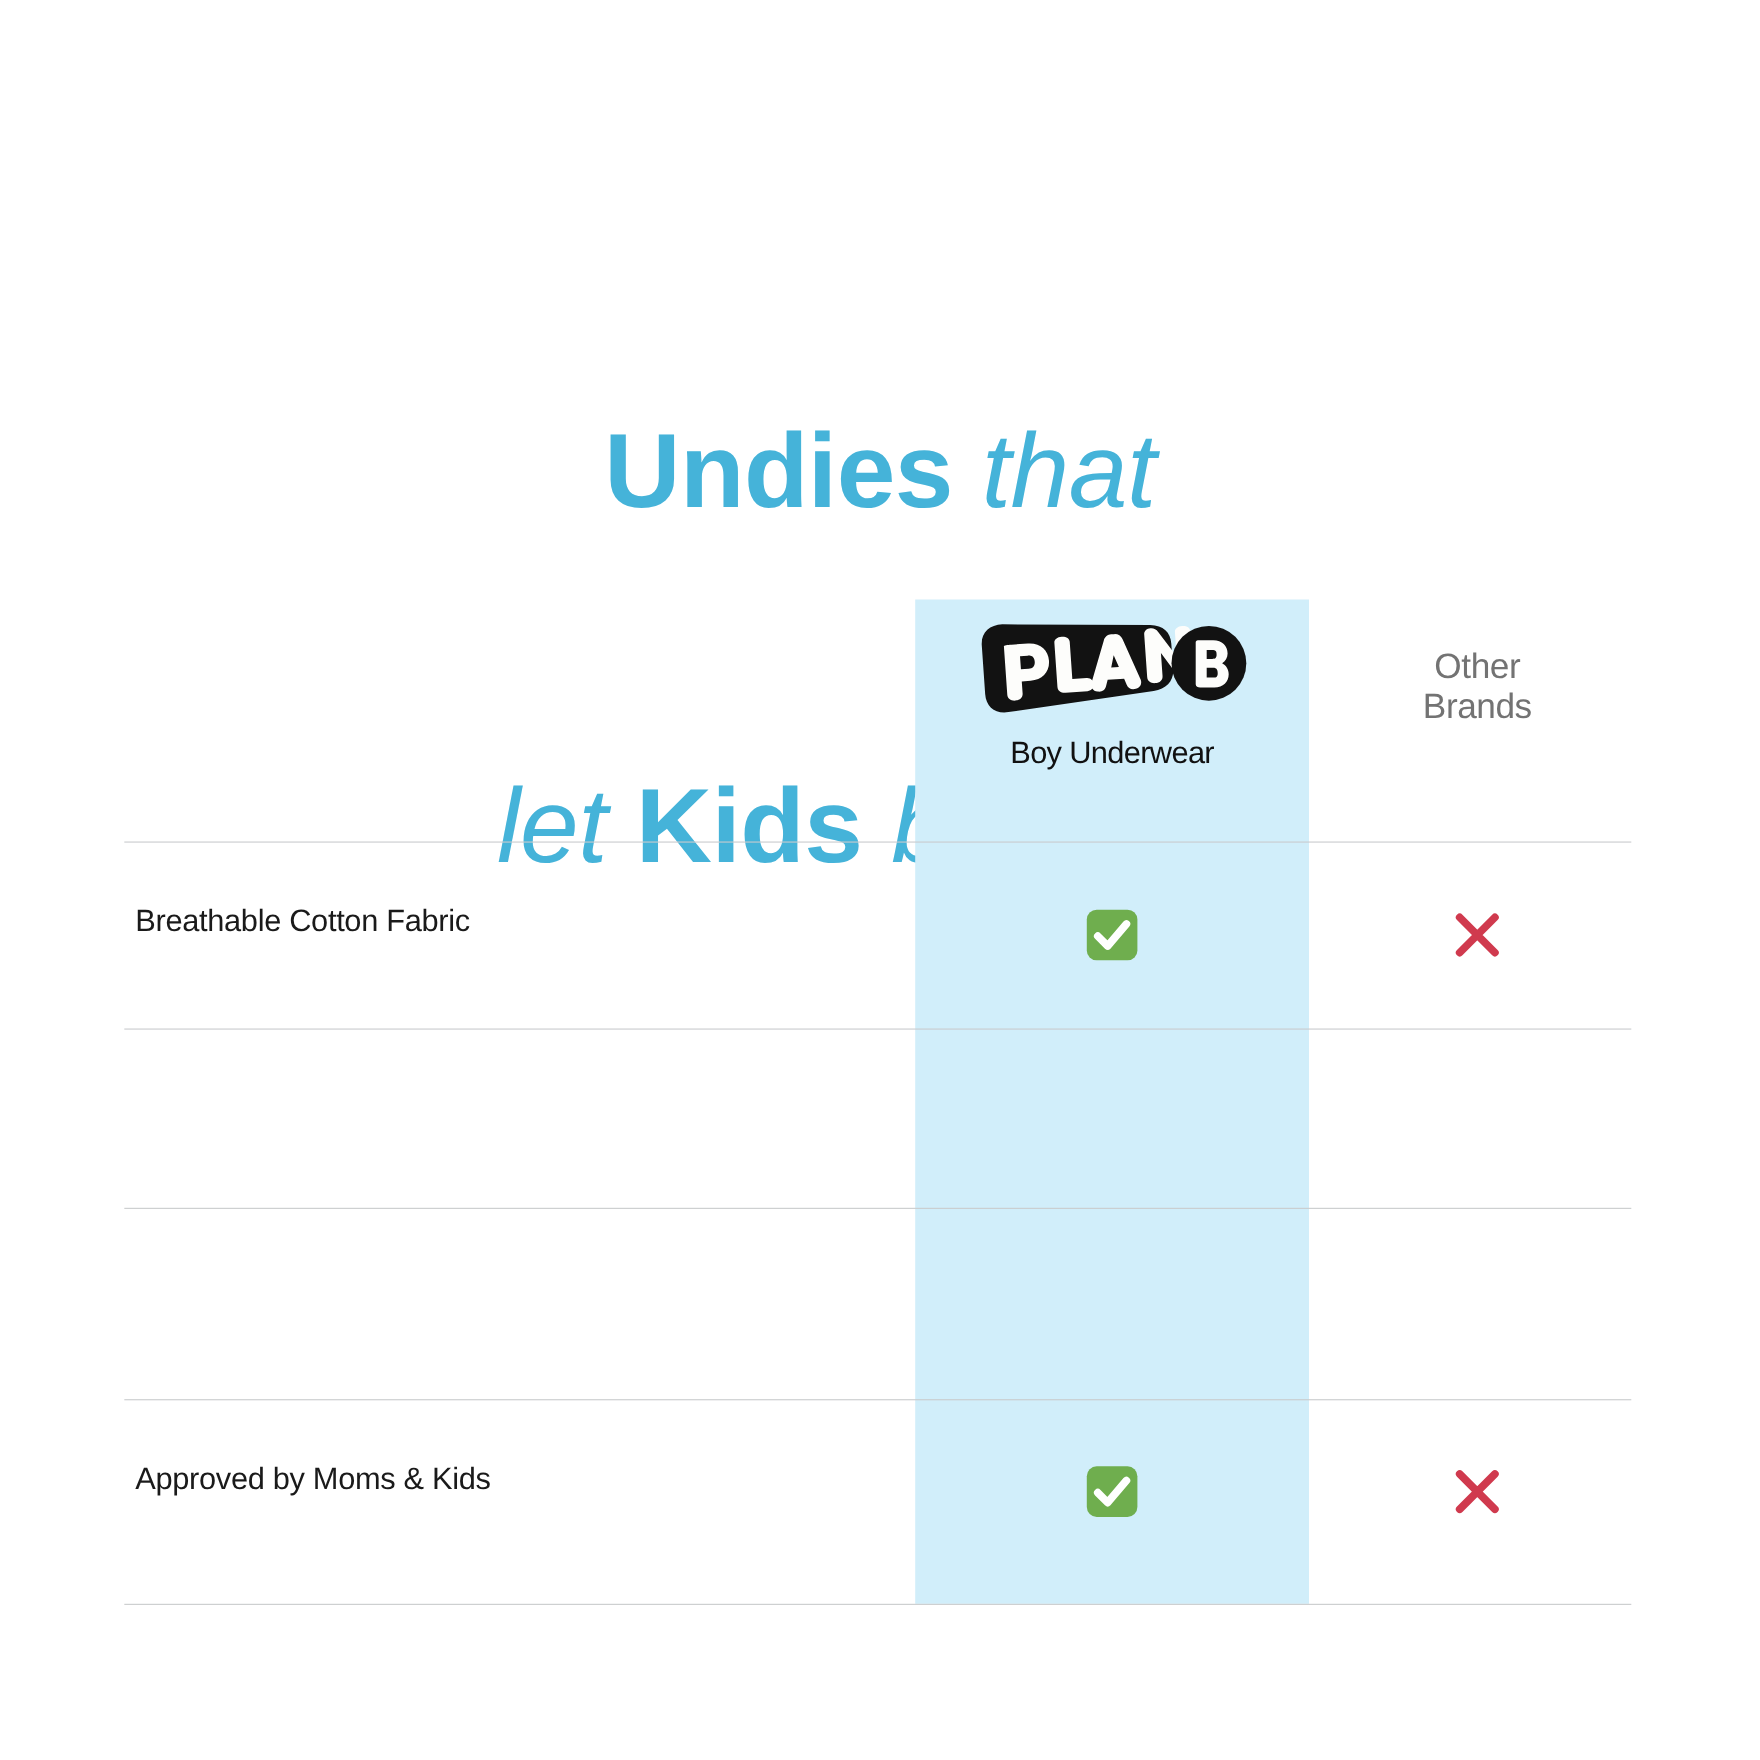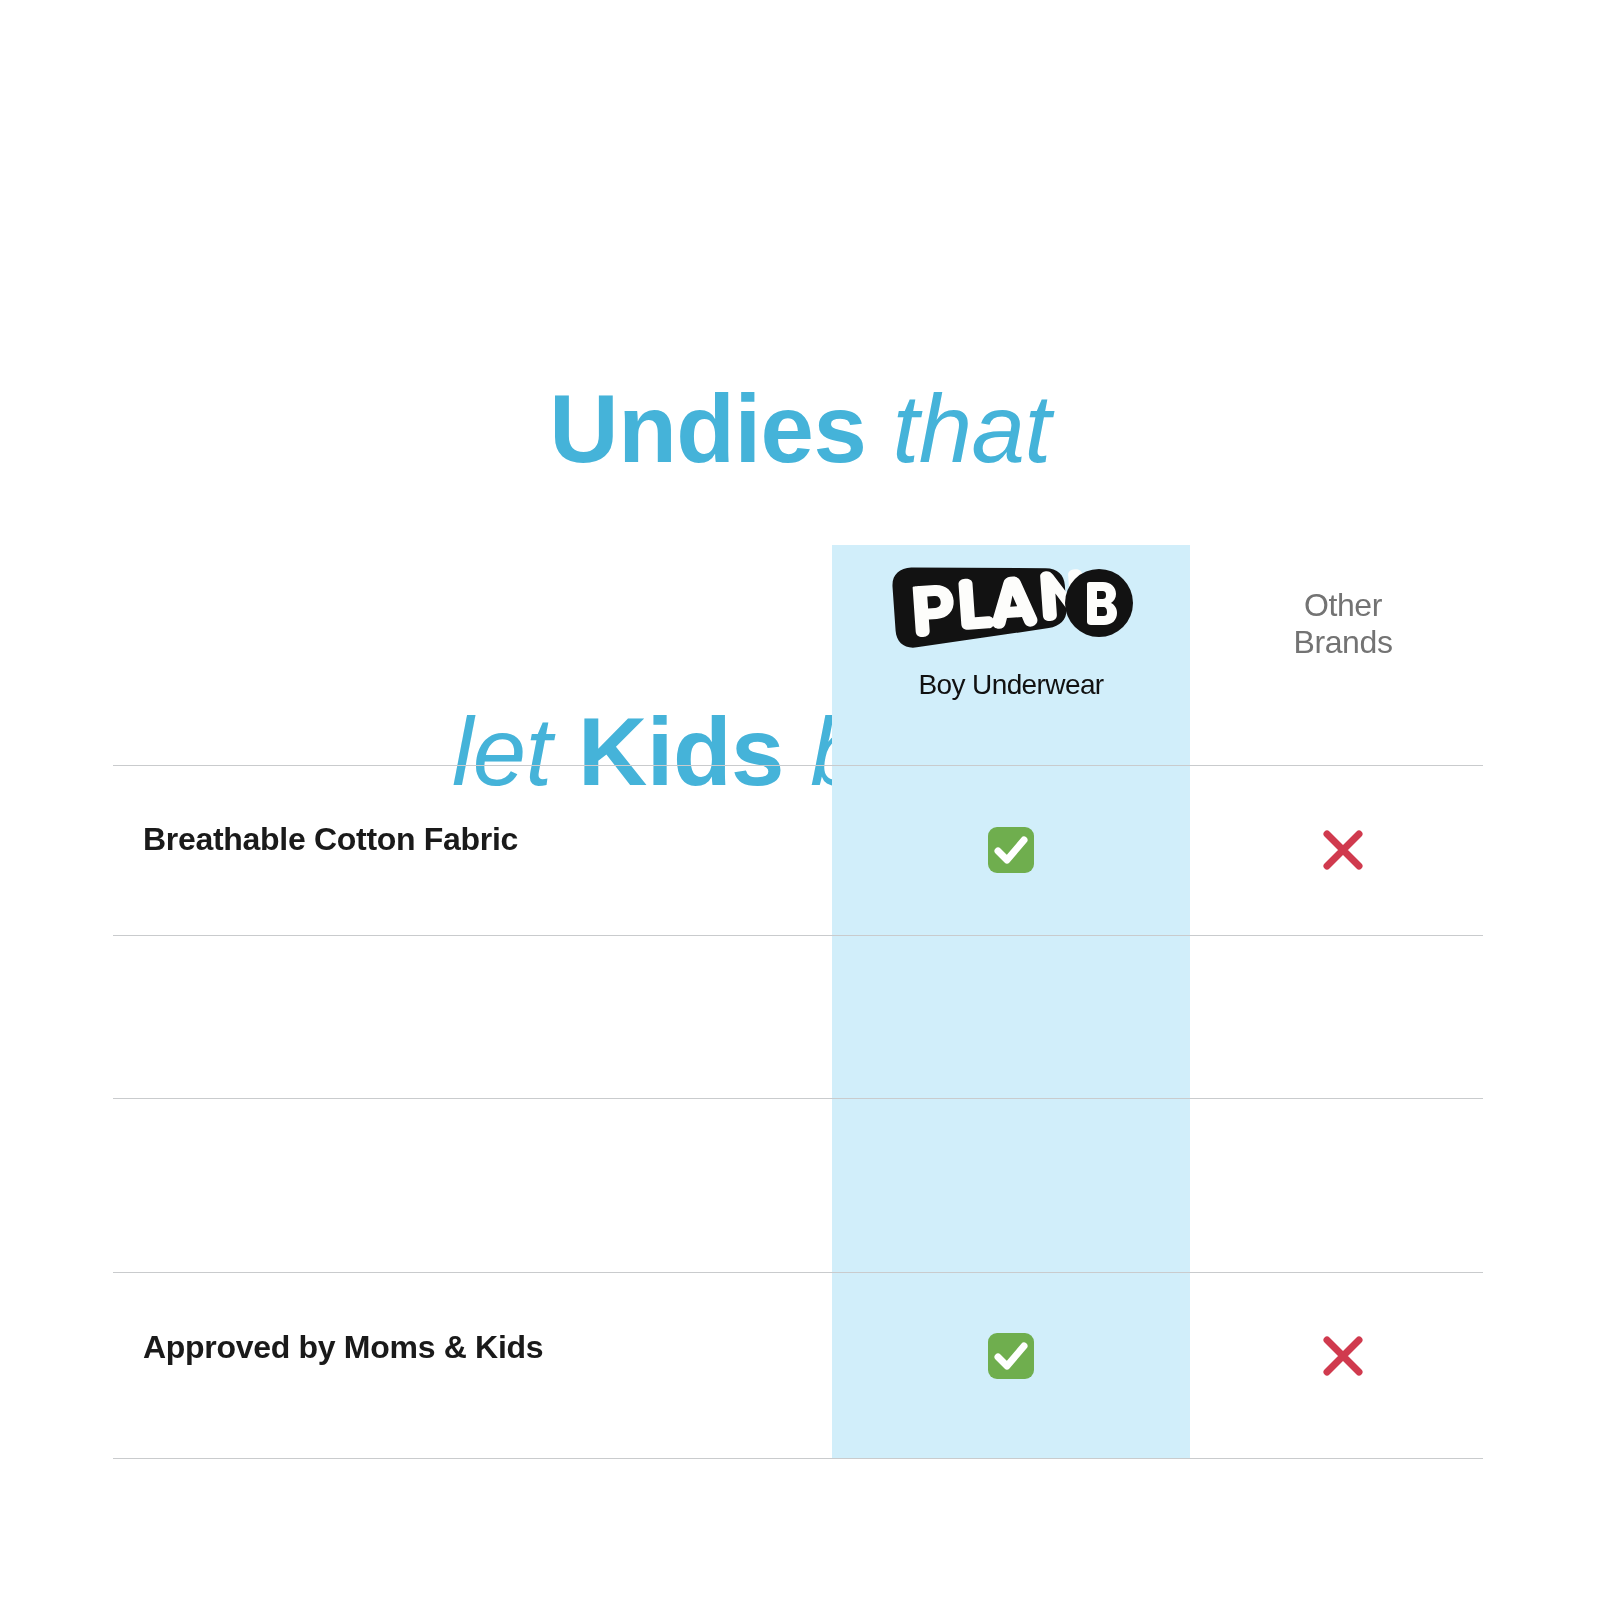--- a/index.html
+++ b/index.html
@@ -131,27 +131,26 @@
     position: absolute;
     left: 0;
     width: 1370px;
     display: flex;
     align-items: center;
   }
   .row-label {
     position: absolute;
     left: 10px;
     width: 700px;
-    font-size: 32px;
-    font-weight: 700;
+    font-size: 28px;
+    font-weight: 400;
     color: #1a1a1a;
     line-height: 1.42;
     letter-spacing: -0.3px;
     white-space: pre-line;
-    margin-left: 20px;
   }
   .cell-plan {
     position: absolute;
     left: 719px;
     width: 358px;
     display: flex;
     align-items: center;
     justify-content: center;
   }
   .cell-other {

